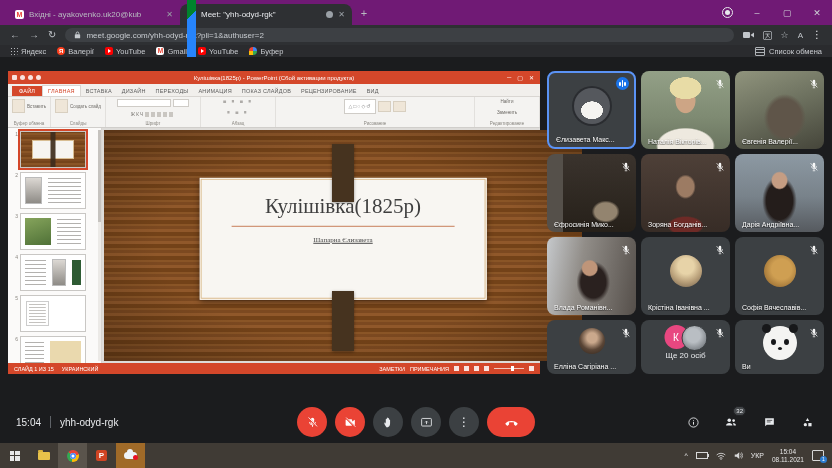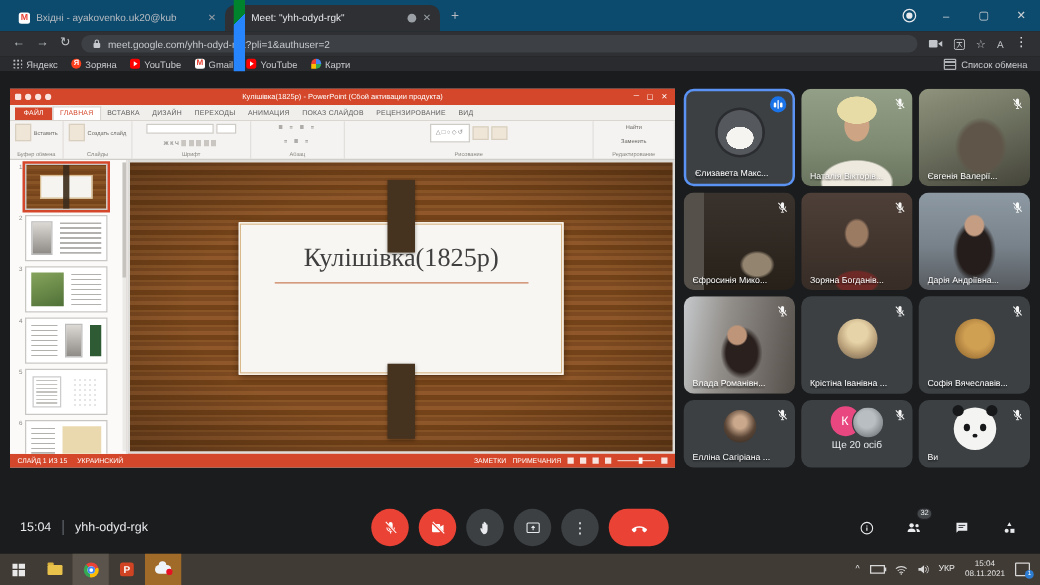--- a/index.html
+++ b/index.html
@@ -1,19 +1,19 @@
 <!DOCTYPE html>
 <html><head>
 <meta charset="utf-8">
 <style>
   html,body{margin:0;padding:0;background:#000;}
   .screen{position:relative;width:832px;height:468px;overflow:hidden;background:#1b1c1e;
     font-family:"Liberation Sans","DejaVu Sans",sans-serif;-webkit-font-smoothing:antialiased;}
   
-  .tabstrip{height:25px;background:#0c4a6e;display:flex;align-items:flex-end;padding-left:8px;}
+  .tabstrip{height:25px;background:#701a75;display:flex;align-items:flex-end;padding-left:8px;}
   .tab{height:21px;width:158px;display:flex;align-items:center;gap:5px;padding:0 7px;
     font-size:8px;color:#b8bcc1;border-radius:8px 8px 0 0;min-width:0;}
   .tab.active{background:#2e3033;color:#e8eaed;}
   .tab .tlabel{flex:1;white-space:nowrap;overflow:hidden;text-overflow:ellipsis;}
   .fav{width:9px;height:9px;border-radius:2px;flex:none;}
   .fav.gmail{background:#fff;color:#ea4335;font-size:7px;font-weight:bold;line-height:9px;text-align:center;}
   .fav.meet{background:linear-gradient(135deg,#00832d 0 50%,#2684fc 50% 100%);border-radius:2px;}
   .tab .dot{width:7px;height:7px;border-radius:50%;background:#9aa0a6;flex:none;}
   .tclose{font-size:8px;color:#9aa0a6;flex:none;cursor:default;}
   .newtab{width:16px;height:16px;margin:0 0 3px 4px;color:#b8bcc1;font-size:11px;line-height:15px;text-align:center;border-radius:50%;}
@@ -144,21 +144,21 @@
   .pic.book{width:9px;margin:3px 2px;background:#2e5b33;border:none;}
   .doc{flex:1;margin:3px;border:1px solid #ccc;background:repeating-linear-gradient(180deg,#c4c2bf 0 1px,transparent 1px 3px) 2px 2px/80% 90% no-repeat;}
   .lgrid{flex:1;margin:4px;background:radial-gradient(#9a9894 0.6px,transparent 0.7px) 0 0/4px 4px;}
   .beige{flex:1;margin:2px;background:#ead9ae;}
   .tscroll{position:absolute;right:0;top:2px;bottom:2px;width:3px;background:#eceae7;}
   .tscroll::after{content:"";position:absolute;top:0;height:40%;left:0;right:0;background:#c6c3bf;}
   .editor{flex:1;background:#dedcd9;padding:2px;min-width:0;}
   .slide{position:relative;width:100%;height:100%;overflow:hidden;
     background:
      radial-gradient(ellipse at center,rgba(0,0,0,0) 55%,rgba(0,0,0,.28) 100%),
-     repeating-linear-gradient(0deg,#7c4920 0 3px,#8a5526 3px 5px,#734218 5px 9px,#90582a 9px 12px);}
+     repeating-linear-gradient(0deg,#7c4920 0 3px,#8a5526 3px 5px,#734218 5px 9px,#90582a 9px 12px); padding-left: 44px;}
   .card2{position:absolute;left:50%;top:47%;transform:translate(-50%,-50%);width:60%;height:53%;
     background:#f8f6f2;box-shadow:inset 0 0 0 1px #fff, inset 0 0 0 2px #d9b98a, 0 2px 6px rgba(0,0,0,.45);
     text-align:center;z-index:1;}
   .strapT,.strapB{position:absolute;left:50%;transform:translateX(-50%);width:22px;background:#46331f;z-index:2;box-shadow:0 1px 3px rgba(0,0,0,.4);}
   .strapT{top:14px;height:58px;}
   .strapB{bottom:10px;height:60px;}
   .stitle{margin-top:16px;font-family:"Liberation Serif","DejaVu Serif",serif;font-size:21px;color:#3f3f3f;}
   .srule{width:78%;height:1px;background:#c87f5a;margin:7px auto 9px;}
   .ssub{font-family:"Liberation Serif","DejaVu Serif",serif;font-size:7px;color:#4a4a4a;margin-top:2px;}
   .ssub.u{text-decoration:underline;margin-top:6px;}
@@ -243,37 +243,37 @@
     </div>
   </div>
 
   <div class="bookbar">
     <span class="bm">
         <span class="bmic ic-apps"></span>
         <span>Яндекс</span>
       </span>
     <span class="bm">
         <span class="bmic ic-ya">Я</span>
-        <span>Зоряна</span>
+        <span>Валерії</span>
       </span>
     <span class="bm">
         <span class="bmic ic-yt"></span>
         <span>YouTube</span>
       </span>
     <span class="bm">
         <span class="bmic ic-gm">M</span>
         <span>Gmail</span>
       </span>
     <span class="bm">
         <span class="bmic ic-yt"></span>
         <span>YouTube</span>
       </span>
     <span class="bm">
         <span class="bmic ic-map"></span>
-        <span>Карти</span>
+        <span>Буфер</span>
       </span>
     <span class="bm readlist">
         <span class="rlic"></span>
         <span>Список обмена</span>
       </span>
   </div>
 
   <div class="meet">
 
     <div class="mcontent">
@@ -401,20 +401,21 @@
                 </div>
               <div class="tscroll"></div>
             </div>
             <div class="editor">
               <div class="slide">
                 <div class="strapT"></div>
                 <div class="strapB"></div>
                 <div class="card2">
                   <div class="stitle">Кулішівка(1825р)</div>
                   <div class="srule"></div>
+                  <div class="ssub u">Шапарна Єлизавета</div>
                 </div>
               </div>
             </div>
           </div>
           <div class="ppt-status">
             <span>СЛАЙД 1 ИЗ 15</span>
             <span>УКРАИНСКИЙ</span>
             <div class="sright">
               <span>ЗАМЕТКИ</span>
               <span>ПРИМЕЧАНИЯ</span>

